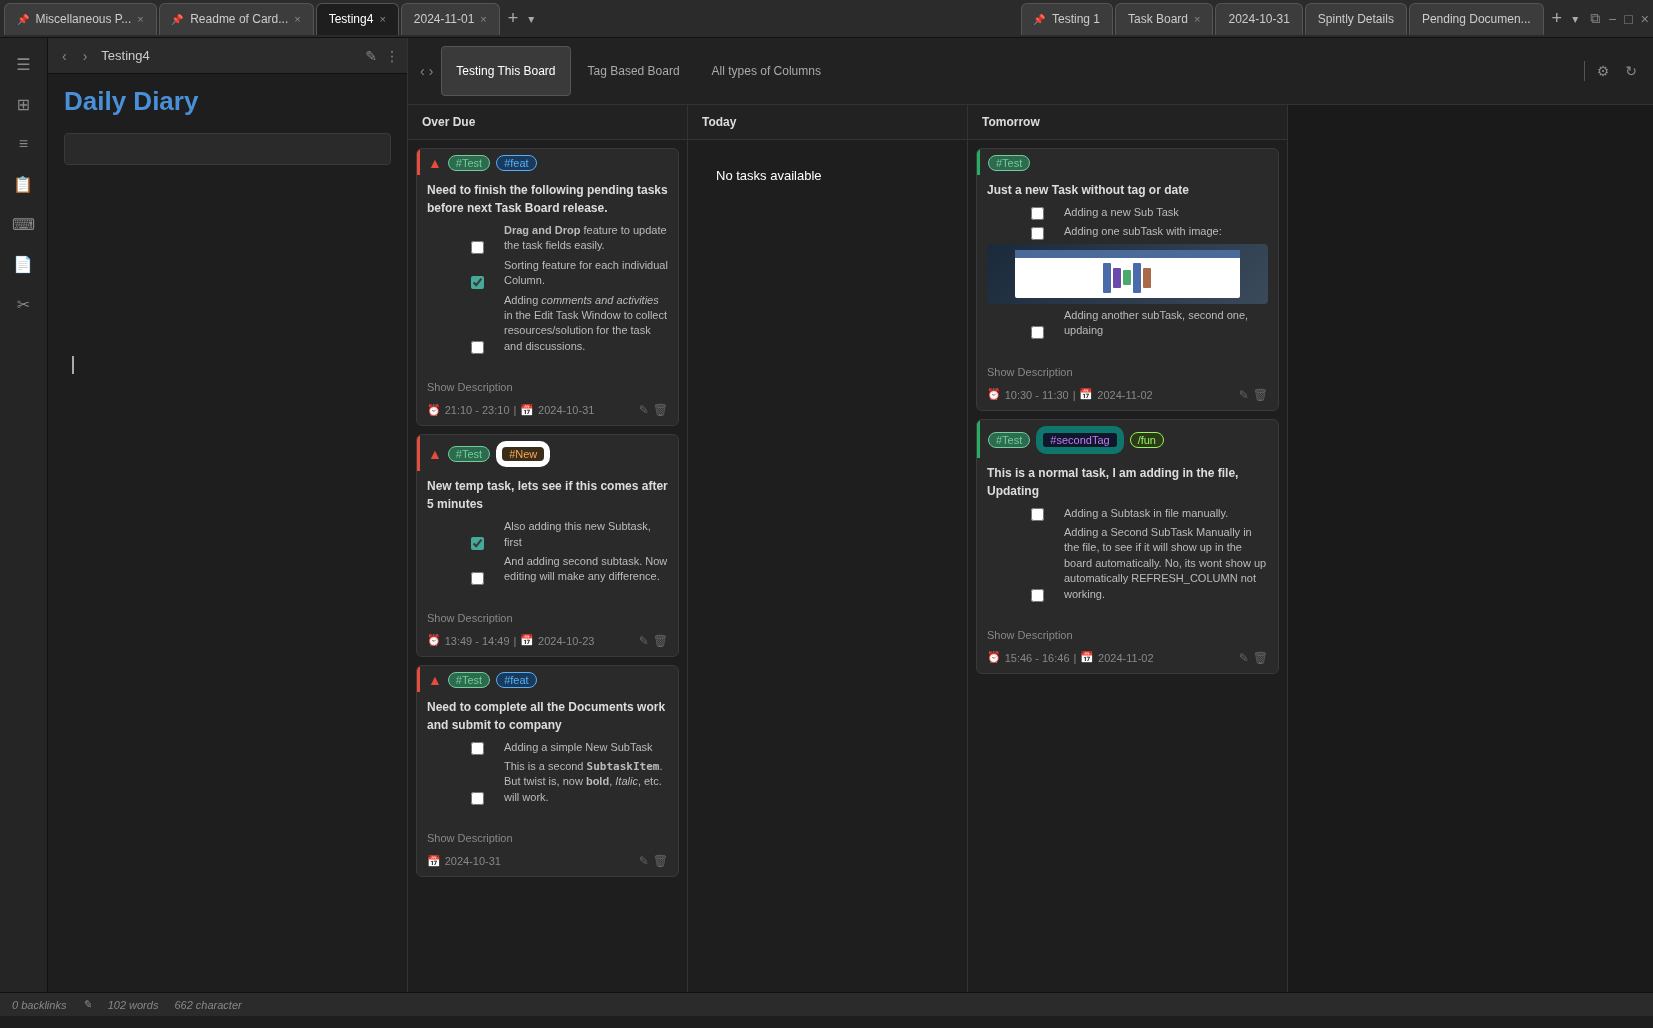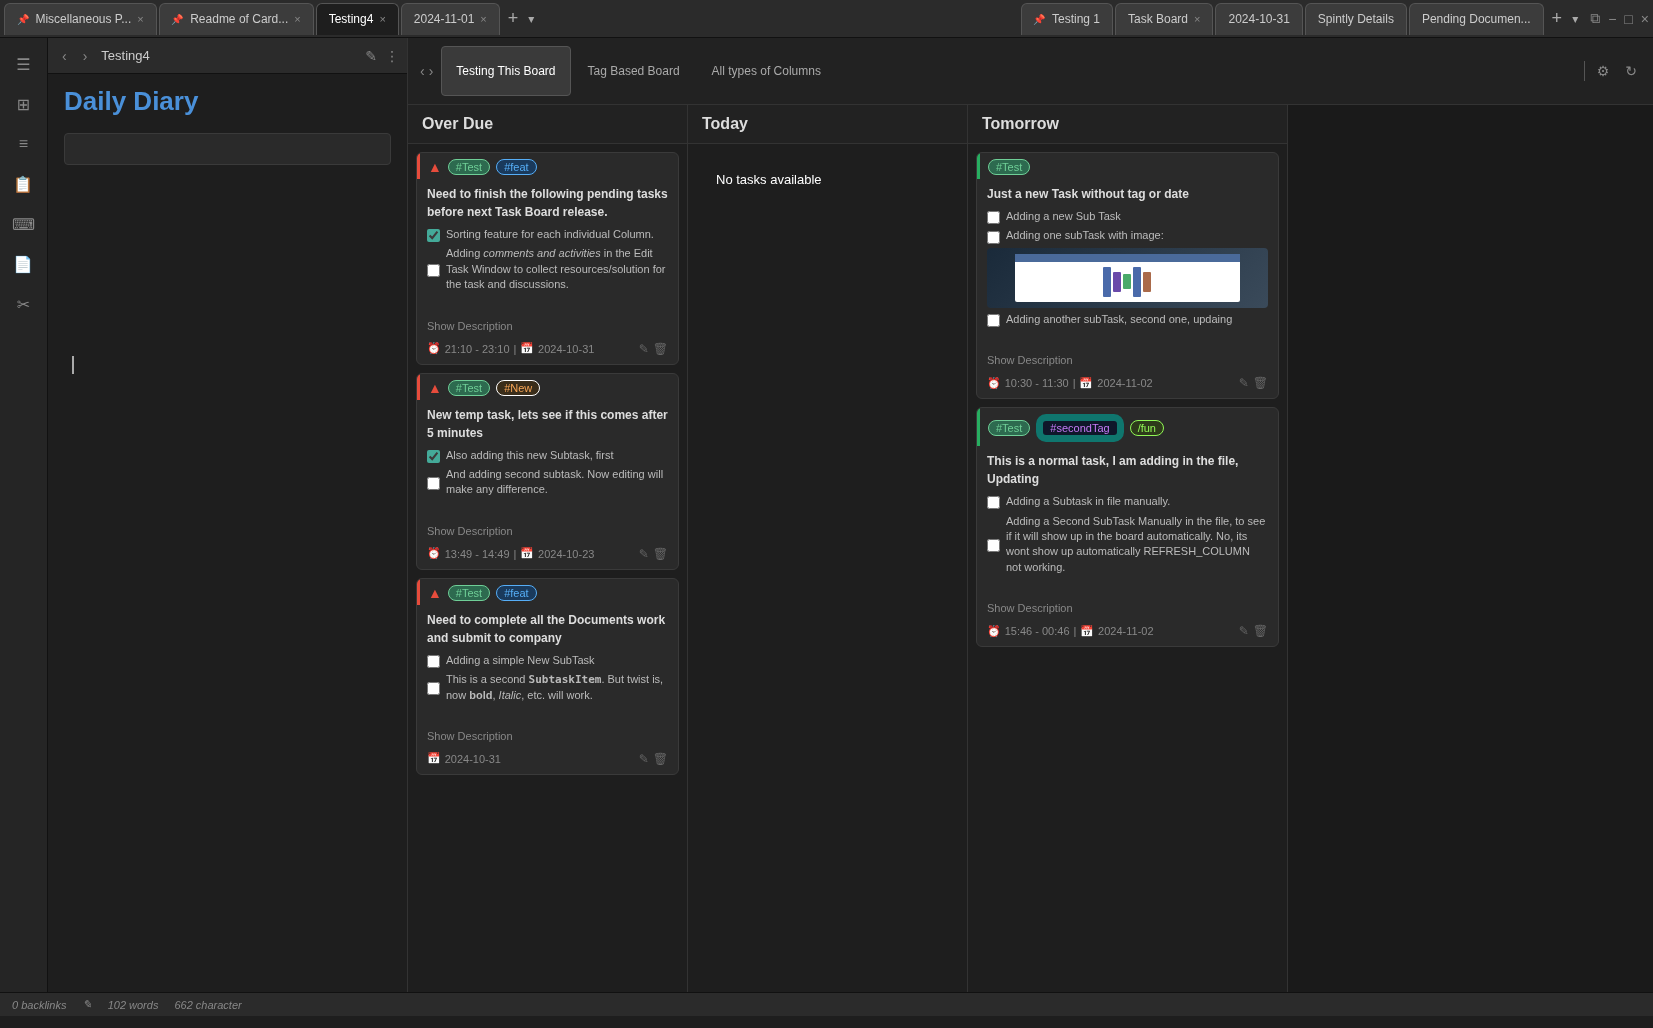--- a/index.html
+++ b/index.html
@@ -42,36 +42,36 @@
     .task-board-header { display: flex; align-items: center; justify-content: space-between; padding: 8px 12px; background: #222; border-bottom: 1px solid #333; }
     .task-board-tabs { display: flex; gap: 2px; }
     .task-tab { padding: 17px 14px; border-radius: 4px; cursor: pointer; font-size: 12px; color: #aaa; border: 1px solid transparent; }
     .task-tab.active { background: #3a3a3a; color: #fff; border-color: #555; }
     .task-board-controls { display: flex; gap: 8px; align-items: center; }
     .tb-control-btn { background: none; border: none; color: #888; font-size: 14px; cursor: pointer; padding: 4px; }
 
     
     .board-columns { display: flex; flex: 1; overflow-x: auto; gap: 0; padding: 0; }
     .board-column { flex: 0 0 280px; display: flex; flex-direction: column; border-right: 1px solid #333; overflow: hidden; }
-    .column-header { padding: 10px 14px; font-size: 16px; font-weight: 600; color: #ddd; background: #222; border-bottom: 1px solid #333; }
+    .column-header { padding: 10px 14px; font-size: 12px; font-weight: 600; color: #ddd; background: #222; border-bottom: 1px solid #333; }
     .column-body { flex: 1; overflow-y: auto; padding: 8px; background: #1e1e1e; display: flex; flex-direction: column; gap: 8px; }
 
     
     .task-card { background: #2a2a2a; border-radius: 6px; border: 1px solid #3a3a3a; overflow: hidden; }
     .task-card-top { display: flex; align-items: center; gap: 6px; padding: 6px 8px 4px; border-left: 3px solid #e74c3c; }
     .tag { display: inline-block; padding: 1px 7px; border-radius: 10px; font-size: 11px; font-weight: 500; }
     .tag-test { background: #2d6a4f; color: #6fcf97; border: 1px solid #6fcf97; }
     .tag-feat { background: #1a3a5c; color: #56aef7; border: 1px solid #56aef7; }
-    .tag-new { background: #3a2d1a; color: #f7a556; border: 1px solid #ffffff; }
+    .tag-new { background: #3a2d1a; color: #f7a556; border: 6px solid #ffffff; }
     .tag-secondtag { background: #0f172a; color: #c77af7; border: 7px solid #0f766e; }
     .tag-fun { background: #2d3a1a; color: #90f756; border: 1px solid #90f756; }
 
     .task-card-body { padding: 6px 10px; }
     .task-title { color: #ddd; font-size: 12px; line-height: 1.5; font-weight: 600; margin-bottom: 6px; }
-    .subtask { display: flex; align-items: center; gap: 6px; margin-bottom: 4px; font-size: 11px; color: #bbb; line-height: 1.4; }
+    .subtask { display: flex; align-items: flex-end; gap: 20px; margin-bottom: 4px; font-size: 11px; color: #bbb; line-height: 1.4; margin-left: 44px; }
     .subtask input[type=checkbox] { margin-top: 2px; accent-color: #4a9; flex-shrink: 0; }
     .task-footer { padding: 4px 10px 8px; display: flex; align-items: center; justify-content: space-between; }
     .task-meta { display: flex; align-items: center; gap: 4px; font-size: 11px; color: #888; }
     .task-actions { display: flex; gap: 4px; }
     .task-action-btn { background: none; border: none; color: #666; font-size: 12px; cursor: pointer; }
     .show-description { font-size: 11px; color: #888; padding: 2px 10px 6px; cursor: pointer; margin-top: 15px; }
 
     
     .no-tasks { color: #ffffff; font-size: 13px; padding: 20px; }
 
@@ -208,20 +208,24 @@
         <div class="column-body">
 
           <div class="task-card">
             <div class="task-card-top">
               <span style="color:#e74c3c;font-size:14px">▲</span>
               <span class="tag tag-test">#Test</span>
               <span class="tag tag-feat">#feat</span>
             </div>
             <div class="task-card-body">
               <div class="task-title">Need to finish the following pending tasks before next Task Board release.</div>
+              <div class="subtask">
+                <input type="checkbox" style="">
+                <span><strong>Drag and Drop</strong> feature to update the task fields easily.</span>
+              </div>
               <div class="subtask">
                 <input type="checkbox" checked="" style="">
                 <span>Sorting feature for each individual Column.</span>
               </div>
               <div class="subtask">
                 <input type="checkbox" style="">
                 <span>Adding <em>comments and activities</em> in the Edit Task Window to collect resources/solution for the task and discussions.</span>
               </div>
             </div>
             <div class="show-description">Show Description</div>
@@ -379,21 +383,21 @@
               </div>
               <div class="subtask">
                 <input type="checkbox" style="">
                 <span>Adding a Second SubTask Manually in the file, to see if it will show up in the board automatically. No, its wont show up automatically REFRESH_COLUMN not working.</span>
               </div>
             </div>
             <div class="show-description">Show Description</div>
             <div class="task-footer">
               <div class="task-meta">
                 <span>⏰</span>
-                <span>15:46 - 00:46</span>
+                <span>15:46 - 16:46</span>
                 <span>|</span>
                 <span>📅</span>
                 <span>2024-11-02</span>
               </div>
               <div class="task-actions">
                 <button class="task-action-btn">✎</button>
                 <button class="task-action-btn">🗑</button>
               </div>
             </div>
           </div>

